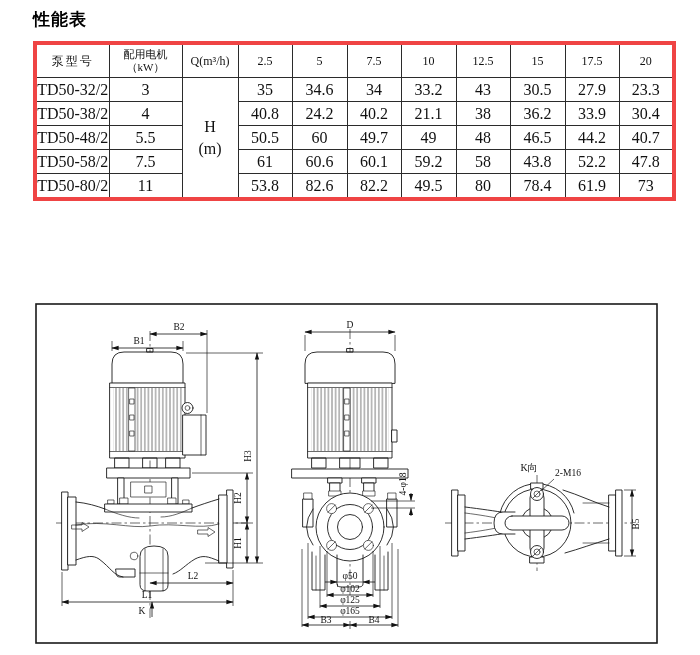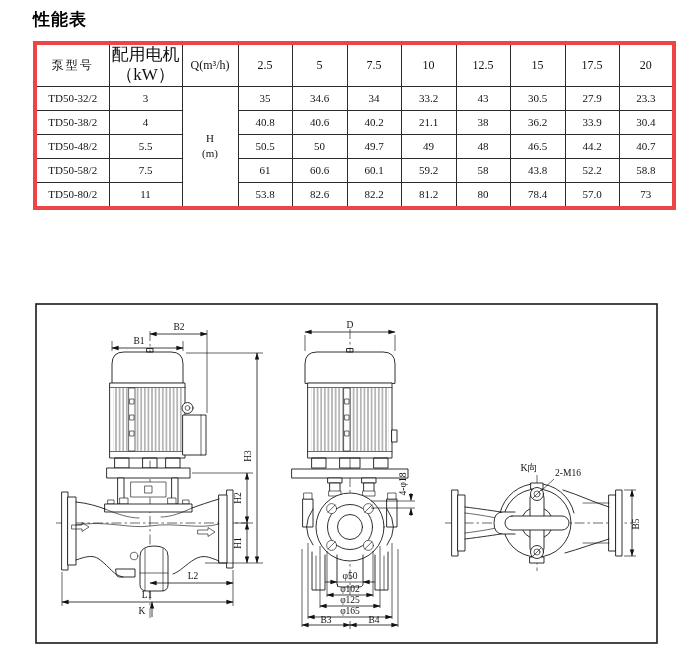--- a/index.html
+++ b/index.html
@@ -5,23 +5,23 @@
   html,body{margin:0;padding:0;background:#fff;}
   .page{position:relative;width:700px;height:655px;background:#ffffff;overflow:hidden;
         font-family:"Liberation Serif", serif;color:#111;}
   .title{position:absolute;left:33px;top:8px;font-family:"Liberation Sans", sans-serif;
          font-weight:bold;font-size:17px;color:#000;letter-spacing:1px;}
   table.perf{position:absolute;left:33px;top:41px;width:639px;border-collapse:collapse;
              table-layout:fixed;border:4px solid #ef4444;}
   table.perf th,table.perf td{border:1px solid #2b2b2b;text-align:center;vertical-align:middle;
              padding:0;font-weight:normal;color:#111;}
   table.perf th{height:32px;font-size:12px;}
-  table.perf td{height:23px;font-size:11px;}
+  table.perf td{height:23px;font-size:16px;}
   .th-cn{font-size:12px;letter-spacing:2px;}
-  .th-two{font-size:17px;line-height:1.2;letter-spacing:0;}
+  .th-two{font-size:11px;line-height:1.2;letter-spacing:0;}
   .th-q{font-size:12px;}
   .th-flow{font-size:13px;margin-left:32px;}
   .cell-model{font-size:10.5px;}
   .cell-hm{font-size:13px;line-height:1.35;}
   .drawing{position:absolute;left:35px;top:303px;}
   svg text{font-family:"Liberation Serif", serif;fill:#111;}
   .ln{stroke:#1a1a1a;stroke-width:0.9;fill:none;stroke-linecap:round;stroke-linejoin:round;}
   .fw{fill:#fff;}
   .thin{stroke-width:0.65;}
   .cl{stroke:#1a1a1a;stroke-width:0.65;fill:none;stroke-dasharray:10 3 2.5 3;}
@@ -81,62 +81,62 @@
       <td>33.2</td>
       <td>43</td>
       <td>30.5</td>
       <td>27.9</td>
       <td>23.3</td>
     </tr>
     <tr>
       <td class="cell-model">TD50-38/2</td>
       <td>4</td>
       <td>40.8</td>
-      <td>40.6</td>
+      <td>24.2</td>
       <td>40.2</td>
       <td>21.1</td>
       <td>38</td>
       <td>36.2</td>
       <td>33.9</td>
       <td>30.4</td>
     </tr>
     <tr>
       <td class="cell-model">TD50-48/2</td>
       <td>5.5</td>
       <td>50.5</td>
-      <td>50</td>
+      <td>60</td>
       <td>49.7</td>
       <td>49</td>
       <td>48</td>
       <td>46.5</td>
       <td>44.2</td>
       <td>40.7</td>
     </tr>
     <tr>
       <td class="cell-model">TD50-58/2</td>
       <td>7.5</td>
       <td>61</td>
       <td>60.6</td>
       <td>60.1</td>
       <td>59.2</td>
       <td>58</td>
       <td>43.8</td>
       <td>52.2</td>
-      <td>58.8</td>
+      <td>47.8</td>
     </tr>
     <tr>
       <td class="cell-model">TD50-80/2</td>
       <td>11</td>
       <td>53.8</td>
       <td>82.6</td>
       <td>82.2</td>
-      <td>81.2</td>
+      <td>49.5</td>
       <td>80</td>
       <td>78.4</td>
-      <td>57.0</td>
+      <td>61.9</td>
       <td>73</td>
     </tr>
   </tbody>
     </table>
 
   <div class="drawing">
   <svg width="623" height="341" viewBox="0 0 623 341">
     <defs>
       <marker id="ma" viewBox="0 0 10 10" refX="9.2" refY="5" markerWidth="9" markerHeight="9" orient="auto-start-reverse">
         <path d="M0,2 L10,5 L0,8 Z" fill="#111"></path>

